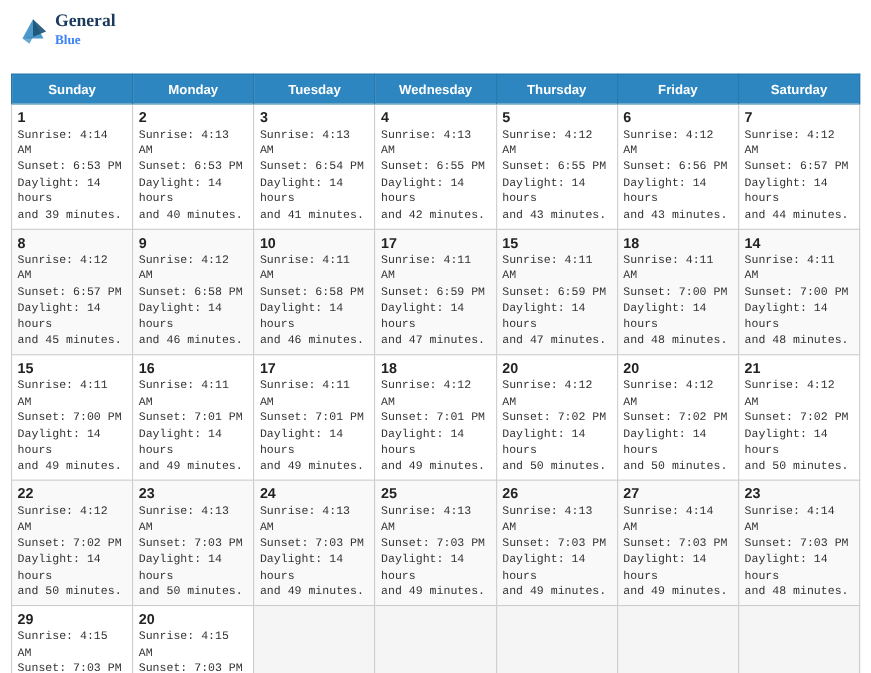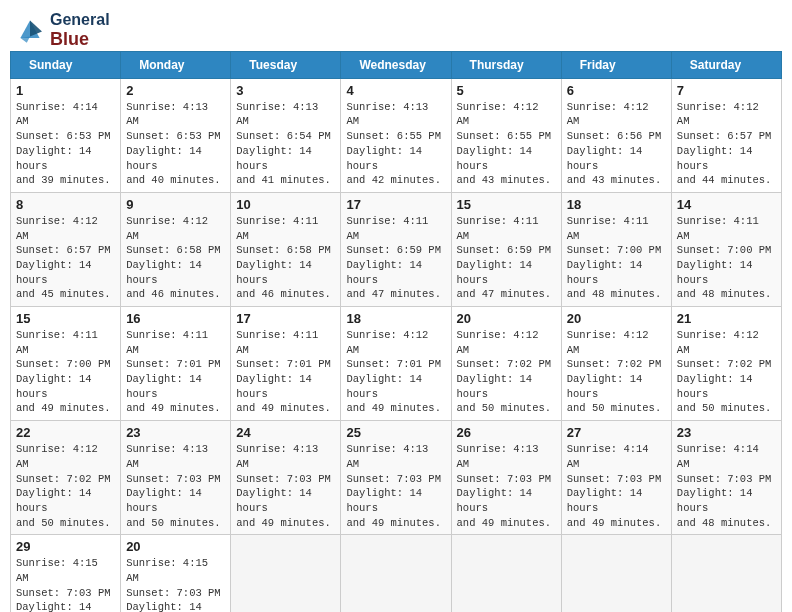--- a/index.html
+++ b/index.html
@@ -7,22 +7,23 @@
       font-family: Arial, sans-serif;
       background: #fff;
       width: 792px;
       min-height: 612px;
       padding: 10px;
     }
     .header-area {
       display: flex;
       justify-content: space-between;
       align-items: flex-start;
-      margin-bottom: 0;
+      margin-bottom: 23px;
       padding: 0 4px;
+      font-family: Liberation Serif, serif;
     }
     .logo {
       display: flex;
       align-items: center;
       gap: 4px;
     }
     .logo-icon {
       width: 32px;
       height: 32px;
     }
@@ -39,21 +40,21 @@
       color: #444;
     }
     table {
       width: 100%;
       border-collapse: collapse;
       font-size: 11px;
     }
     thead tr th {
       background-color: #2e86c1;
       color: #fff;
-      text-align: left;
+      text-align: center;
       padding: 6px 18px;
       font-size: 12px;
       font-weight: bold;
       border: 1px solid #2779aa;
     }
     tbody tr td {
       border: 1px solid #ccc;
       vertical-align: top;
       padding: 4px 5px;
       width: 110px;
@@ -85,21 +86,21 @@
 
 <div class="header-area">
   <div class="logo">
     <svg class="logo-icon" viewBox="0 0 40 40">
       <polygon points="8,30 20,8 32,30" fill="#2e86c1" opacity="0.85"></polygon>
       <polygon points="20,8 35,22 20,28" fill="#1a5276" opacity="0.9"></polygon>
       <polygon points="8,30 20,28 16,36" fill="#2e86c1" opacity="0.7"></polygon>
     </svg>
     <div>
       <div style="font-size:16px;font-weight:bold;color:#1a3a5c;line-height:1.2;">General</div>
-      <div style="font-size:18px;font-weight:bold;color:#7f1d1d;line-height:1.2;">Blue</div>
+      <div style="font-size:12px;font-weight:bold;color:#3b82f6;line-height:1.2;">Blue</div>
     </div>
   </div>
   <div class="title-area">
     <div class="calendar-title"></div>
     <div class="calendar-subtitle"></div>
   </div>
 </div>
 
 <table>
   <thead>

